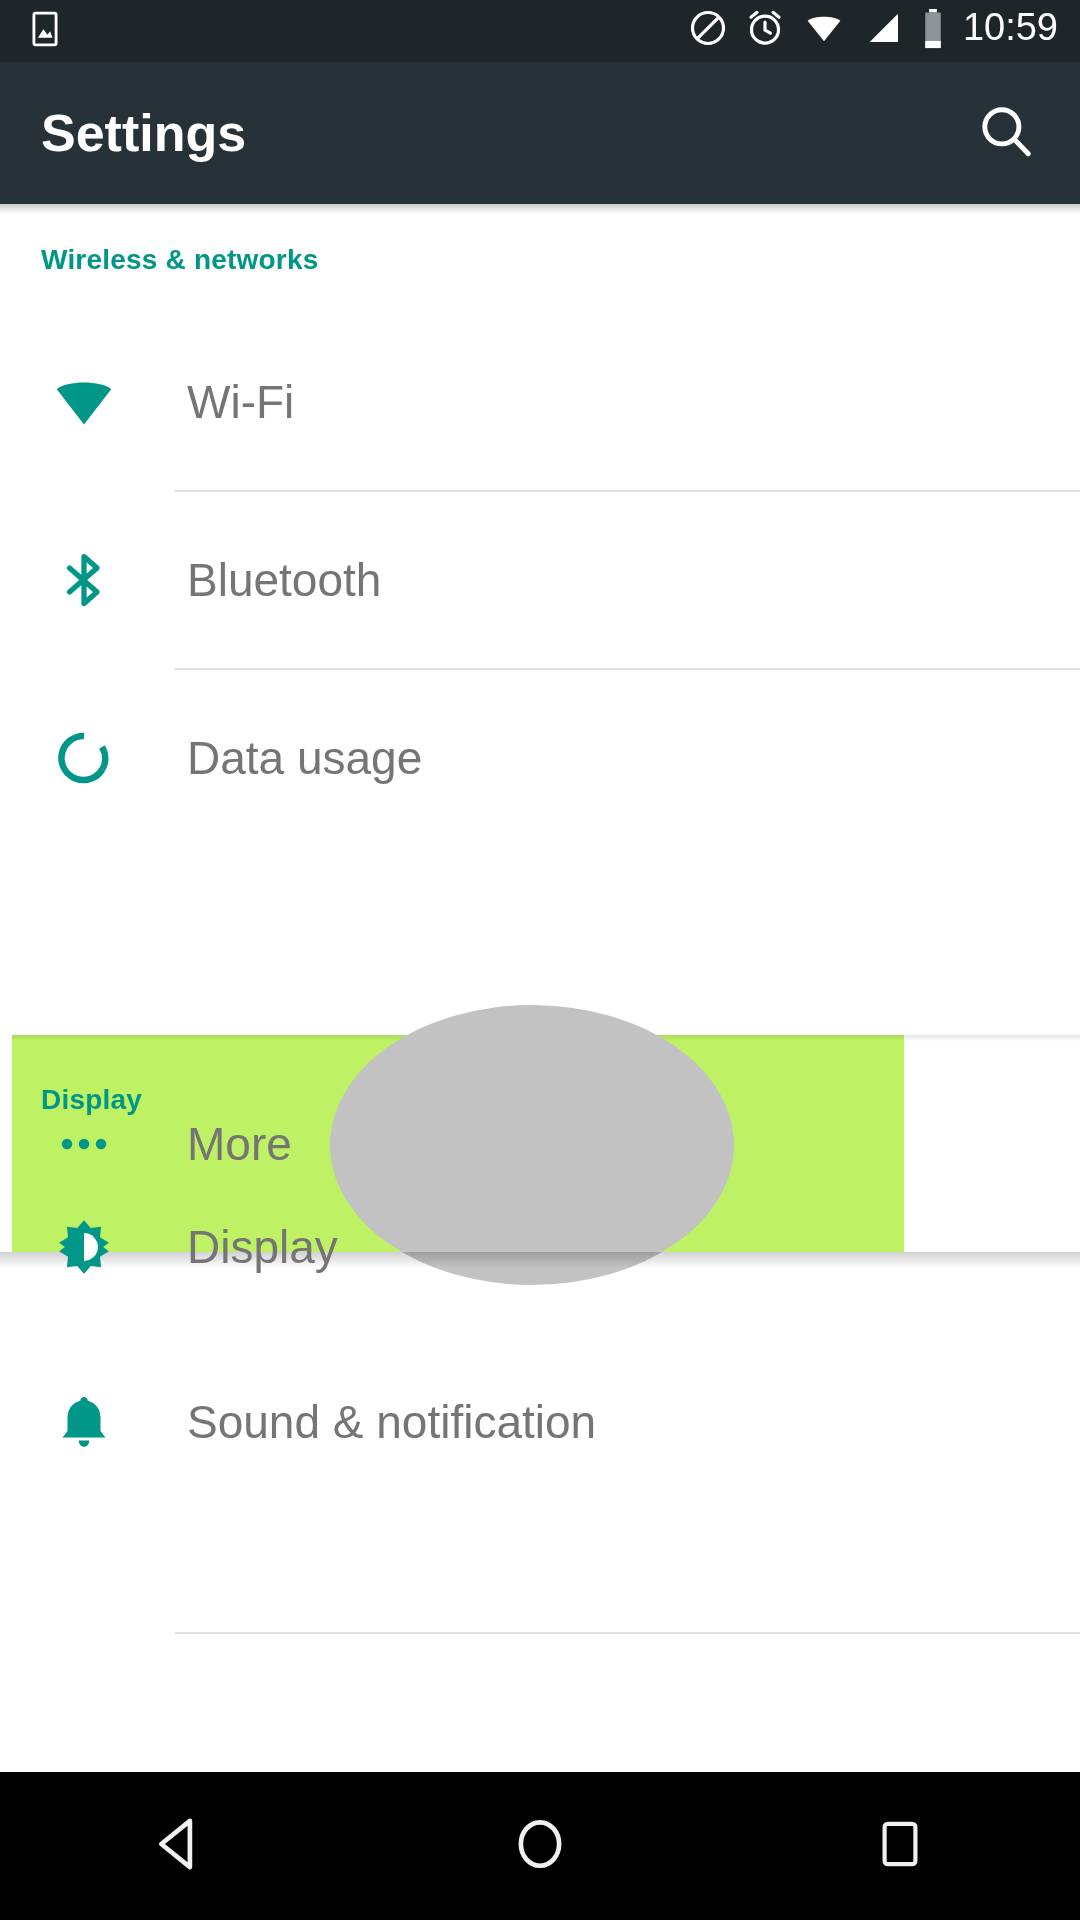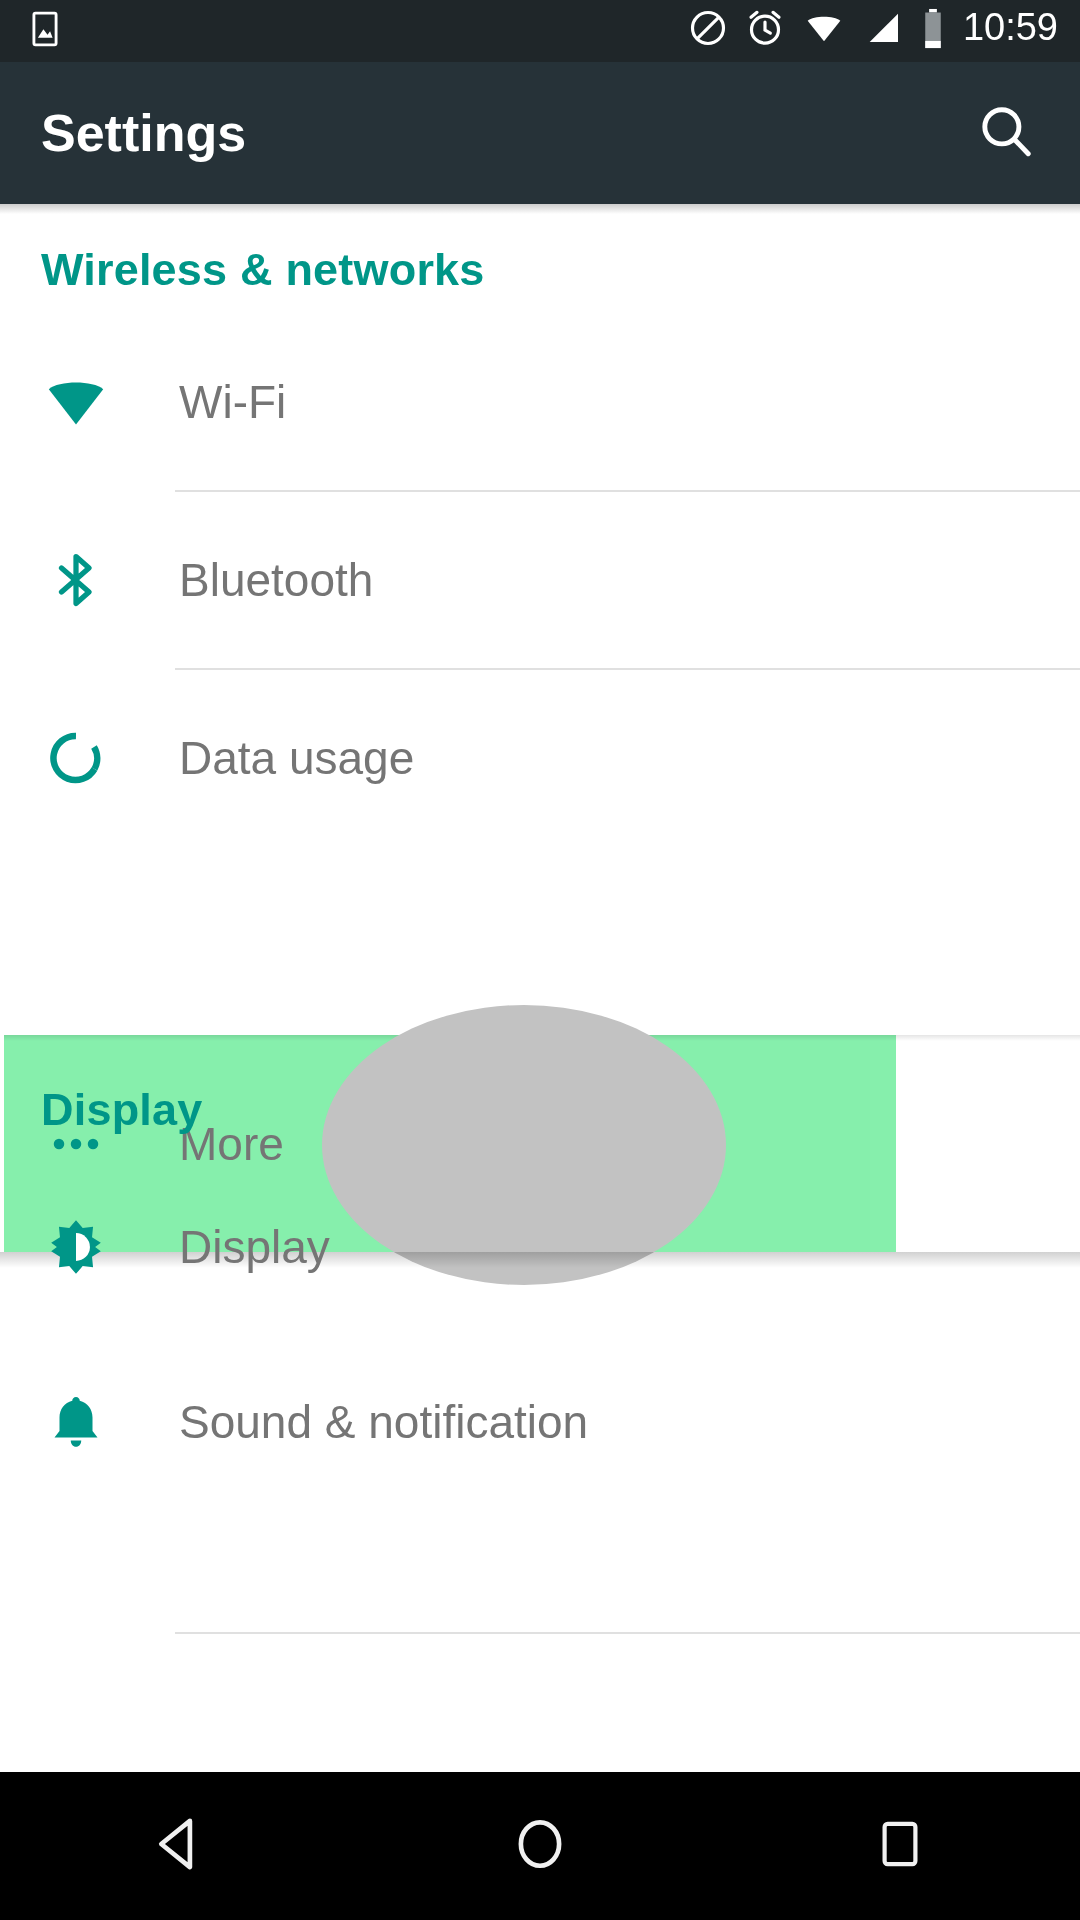--- a/index.html
+++ b/index.html
@@ -40,40 +40,40 @@
     position:absolute; top:204px; left:0; width:1080px; height:10px;
     background:linear-gradient(to bottom, rgba(0,0,0,0.20), rgba(0,0,0,0));
     z-index:6; pointer-events:none;
   }
 
   
   .content { position:absolute; top:204px; left:0; width:1080px; height:1568px; background:#ffffff; }
 
   .section-header {
     position:absolute; left:41px;
-    color:#009688; font-size:45px; font-weight:bold; letter-spacing:0.2px;
+    color:#009688; font-size:28px; font-weight:bold; letter-spacing:0.2px;
   }
 
   .row {
-    position:absolute; left:4px; width:892px; height:176px;
+    position:absolute; left:12px; width:892px; height:176px;
   }
   .row-icon {
     position:absolute; left:40px; top:50%; transform:translateY(-50%);
     width:64px; height:64px; display:flex; align-items:center; justify-content:center;
   }
   .row-label {
     position:absolute; left:175px; top:50%; transform:translateY(-50%);
     color:#757575; font-size:46px; font-weight:400; white-space:nowrap;
   }
   .divider {
     position:absolute; left:175px; width:905px; height:2px; background:#e0e0e0;
   }
 
   
-  .row-pressed { background:#86efac; }
+  .row-pressed { background:#bef264; }
   .ripple {
     position:absolute; left:318px; top:-30px; width:404px; height:280px;
     background:#c2c2c2; border-radius:50%;
   }
   .pressed-shadow-top {
     position:absolute; left:0; top:0; width:1080px; height:6px;
     background:linear-gradient(to bottom, rgba(0,0,0,0.10), rgba(0,0,0,0));
   }
   .pressed-shadow-bottom {
     position:absolute; left:0; width:1080px; height:16px;

